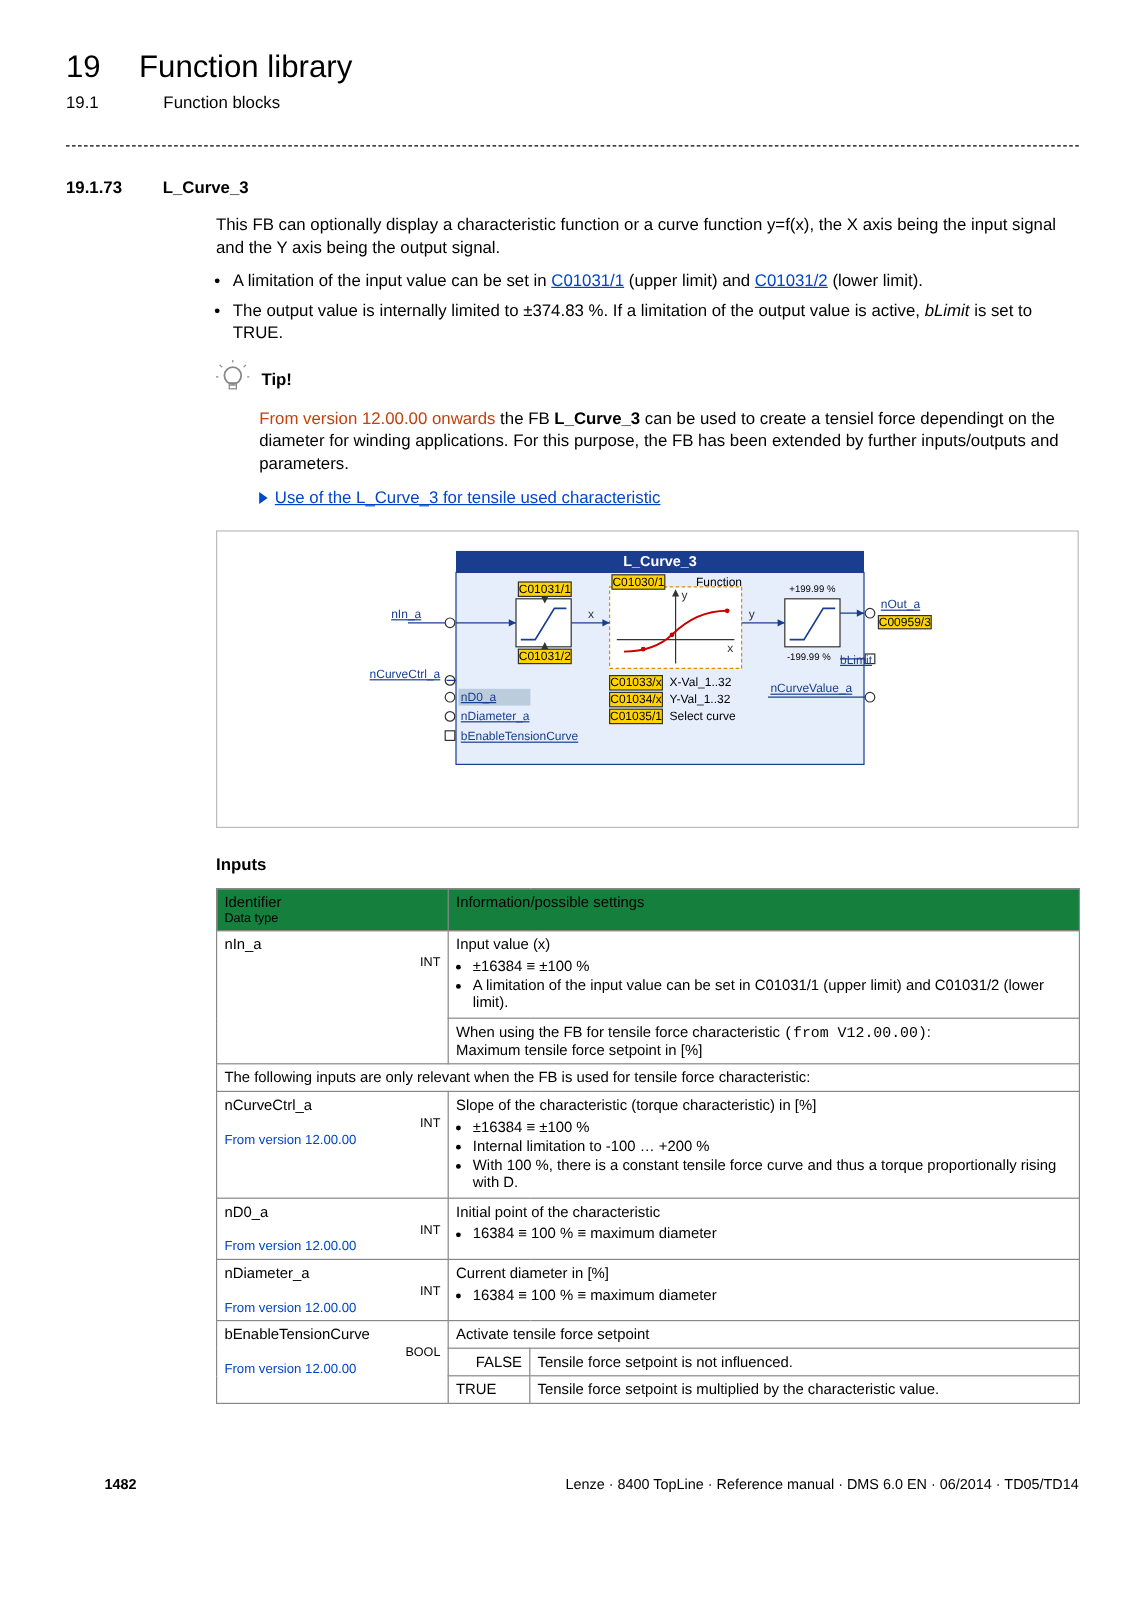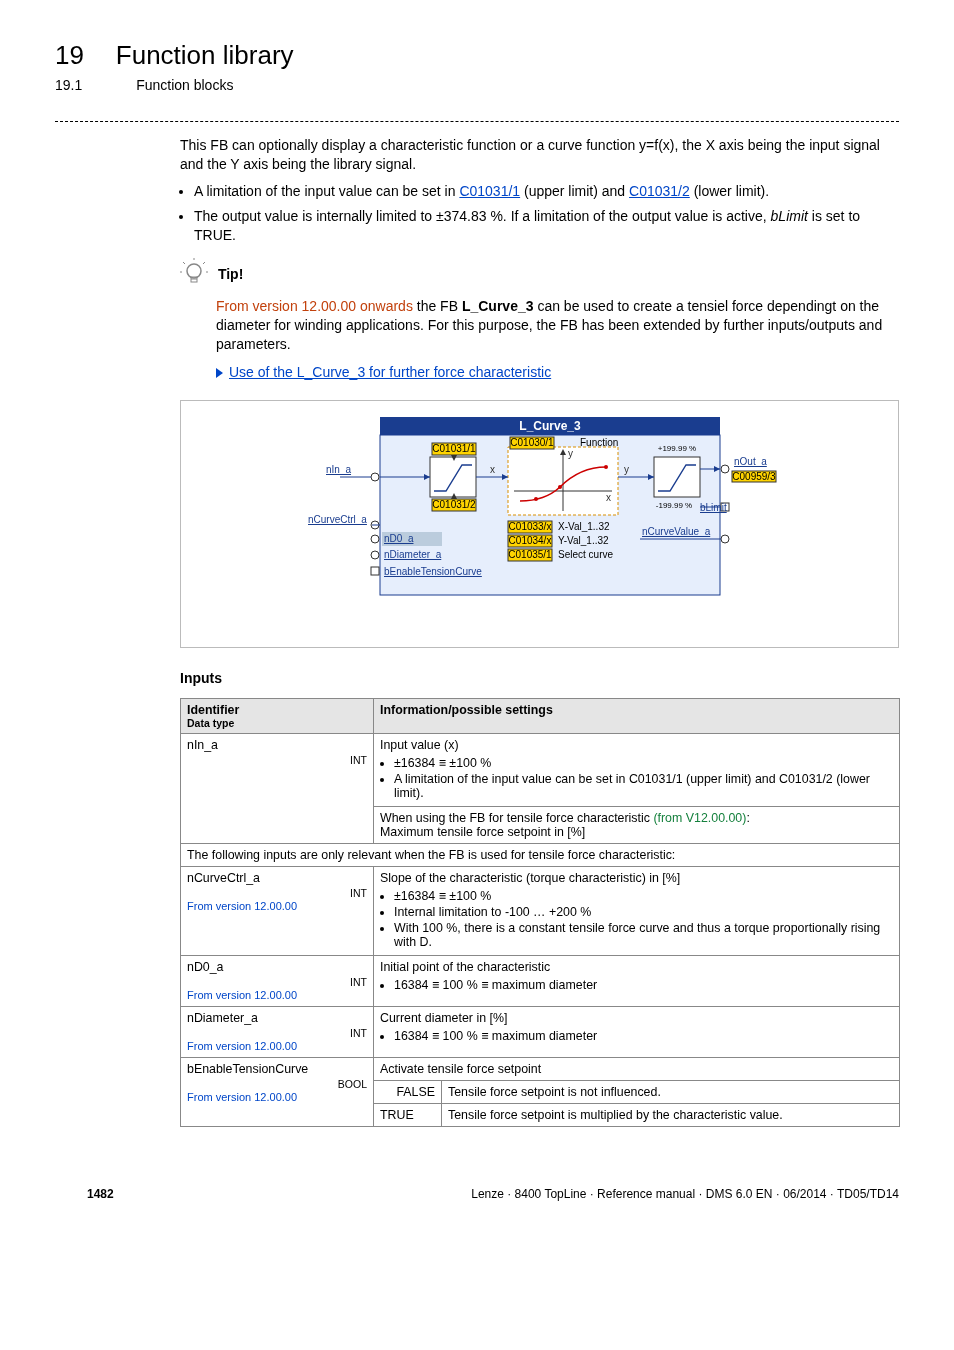--- a/index.html
+++ b/index.html
@@ -132,31 +132,31 @@
       width: 720px;
       font-size: 12.4px;
     }
     table.iotable th, table.iotable td {
       border: 1px solid #888;
       padding: 4px 6px;
       vertical-align: top;
       text-align: left;
     }
     table.iotable th {
-      background: #e5e5e5;
-      font-weight: 700;
+      background: #15803d;
+      font-weight: 400;
     }
     .datatype-label {
       font-size: 10.5px;
       display: block;
     }
     .col-id { width: 180px; }
     .col-dt { text-align: right; font-size: 10.5px; display:block; margin-top:2px;}
     .version-note { color: #0046c8; font-size: 11px; }
-    .fromv { color:#15803d; }
+    .fromv { color:#000000;font-family:Liberation Mono, monospace; }
     .footer {
       position: relative;
       margin-top: 40px;
       padding: 0 55px;
       font-size: 12px;
       margin-left: 32px;
     }
     .footer-left { float:left; font-weight:700; }
     .footer-right { float:right;text-align:right; }
     .clear { clear:both; }
@@ -171,23 +171,27 @@
     <span class="chapter-num">19</span>
     <span class="chapter-title">Function library</span>
   </div>
   <div class="section-line">
     <span class="section-num">19.1</span>
     <span class="section-title">Function blocks</span>
   </div>
 
   <div class="dashed-rule"></div>
 
+  <div class="subsec-row">
+    <span class="subsec-num">19.1.73</span>
+    <span class="subsec-title">L_Curve_3</span>
+  </div>
 
   <div class="body-block">
-    <p class="para">This FB can optionally display a characteristic function or a curve function y=f(x), the X axis being the input signal and the Y axis being the library signal.</p>
+    <p class="para">This FB can optionally display a characteristic function or a curve function y=f(x), the X axis being the input signal and the Y axis being the output signal.</p>
     <ul class="bullets">
       <li>
         <span>A limitation of the input value can be set in </span><a class="link" href="#">C01031/1</a><span> (upper limit) and </span><a class="link" href="#">C01031/2</a><span> (lower limit).</span>
       </li>
       <li>
         <span>The output value is internally limited to ±374.83 %. If a limitation of the output value is active, </span><span class="italic">bLimit</span><span> is set to TRUE.</span>
       </li>
     </ul>
 
     <div class="tip-row">
@@ -204,21 +208,21 @@
         </svg>
       </span>
       <span class="tip-label">Tip!</span>
     </div>
     <div class="tip-body">
       <p class="para">
         <span class="tip-highlight">From version 12.00.00 onwards</span><span> the FB </span><b>L_Curve_3</b><span> can be used to create a tensiel force dependingt on the diameter for winding applications. For this purpose, the FB has been extended by further inputs/outputs and parameters.</span>
       </p>
     </div>
     <div class="arrow-link">
-      <span class="tri"></span><a href="#" class="link">Use of the L_Curve_3 for further force characteristic</a>
+      <span class="tri"></span><a href="#" class="link">Use of the L_Curve_3 for tensile used characteristic</a>
     </div>
   </div>
 
   <div class="diagram-wrap">
     <div class="diagram">
       <svg width="520" height="210" viewBox="0 0 520 210" font-family="Arial" font-size="10">
 
         <rect x="100" y="0" width="340" height="18" fill="#1a3d8f"></rect>
         <text x="270" y="13" text-anchor="middle" fill="#fff" font-weight="bold" font-size="12">L_Curve_3</text>
 

